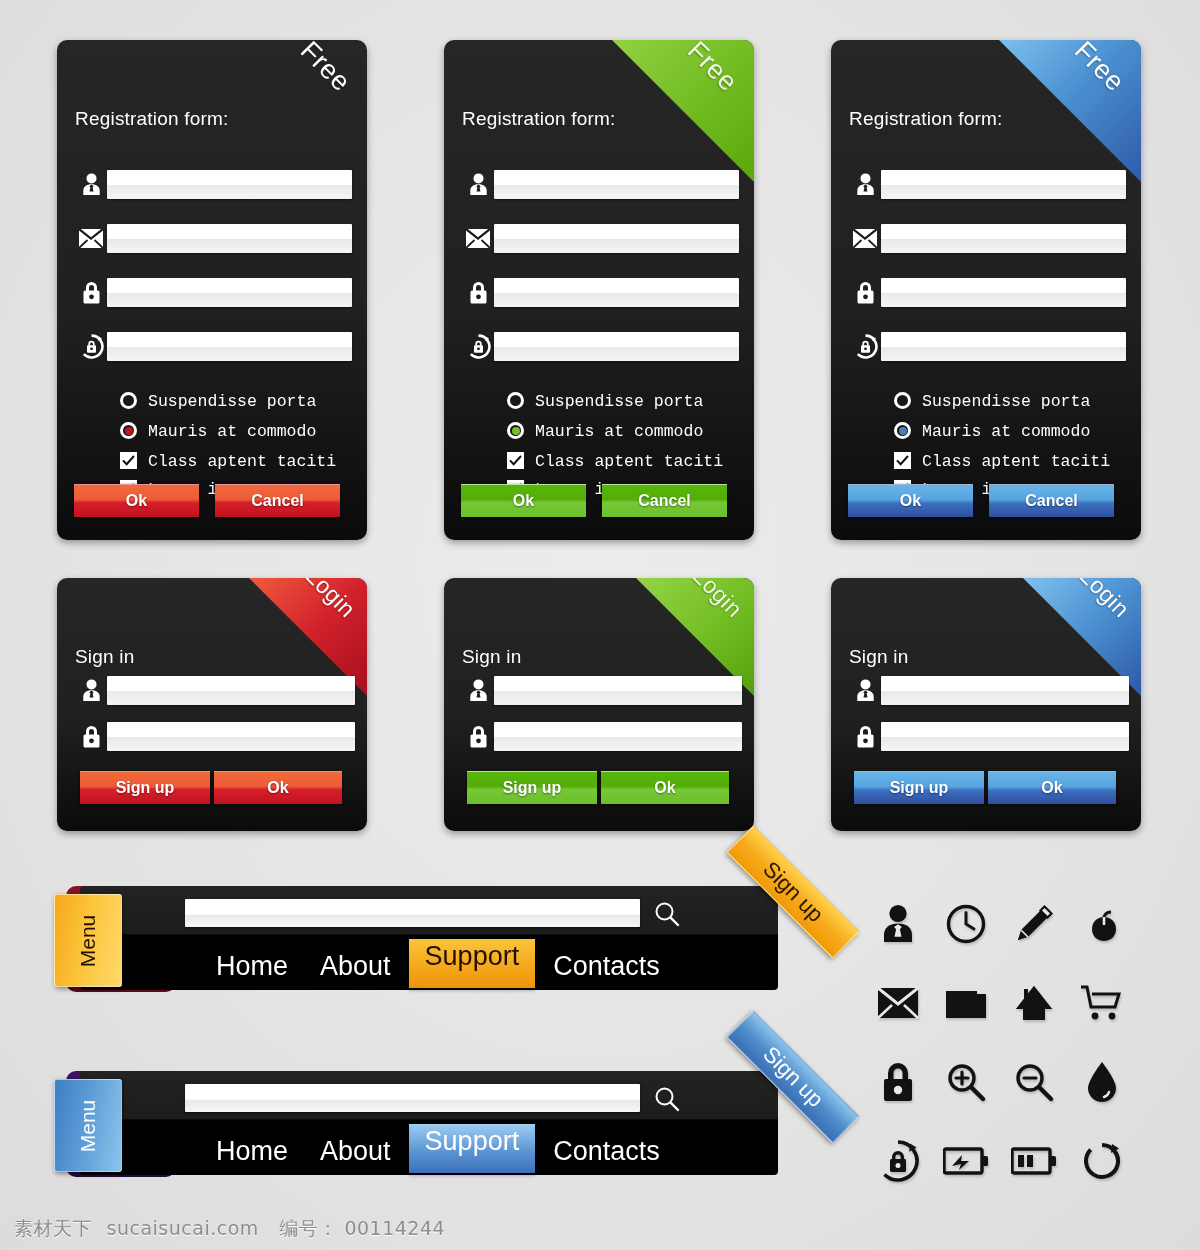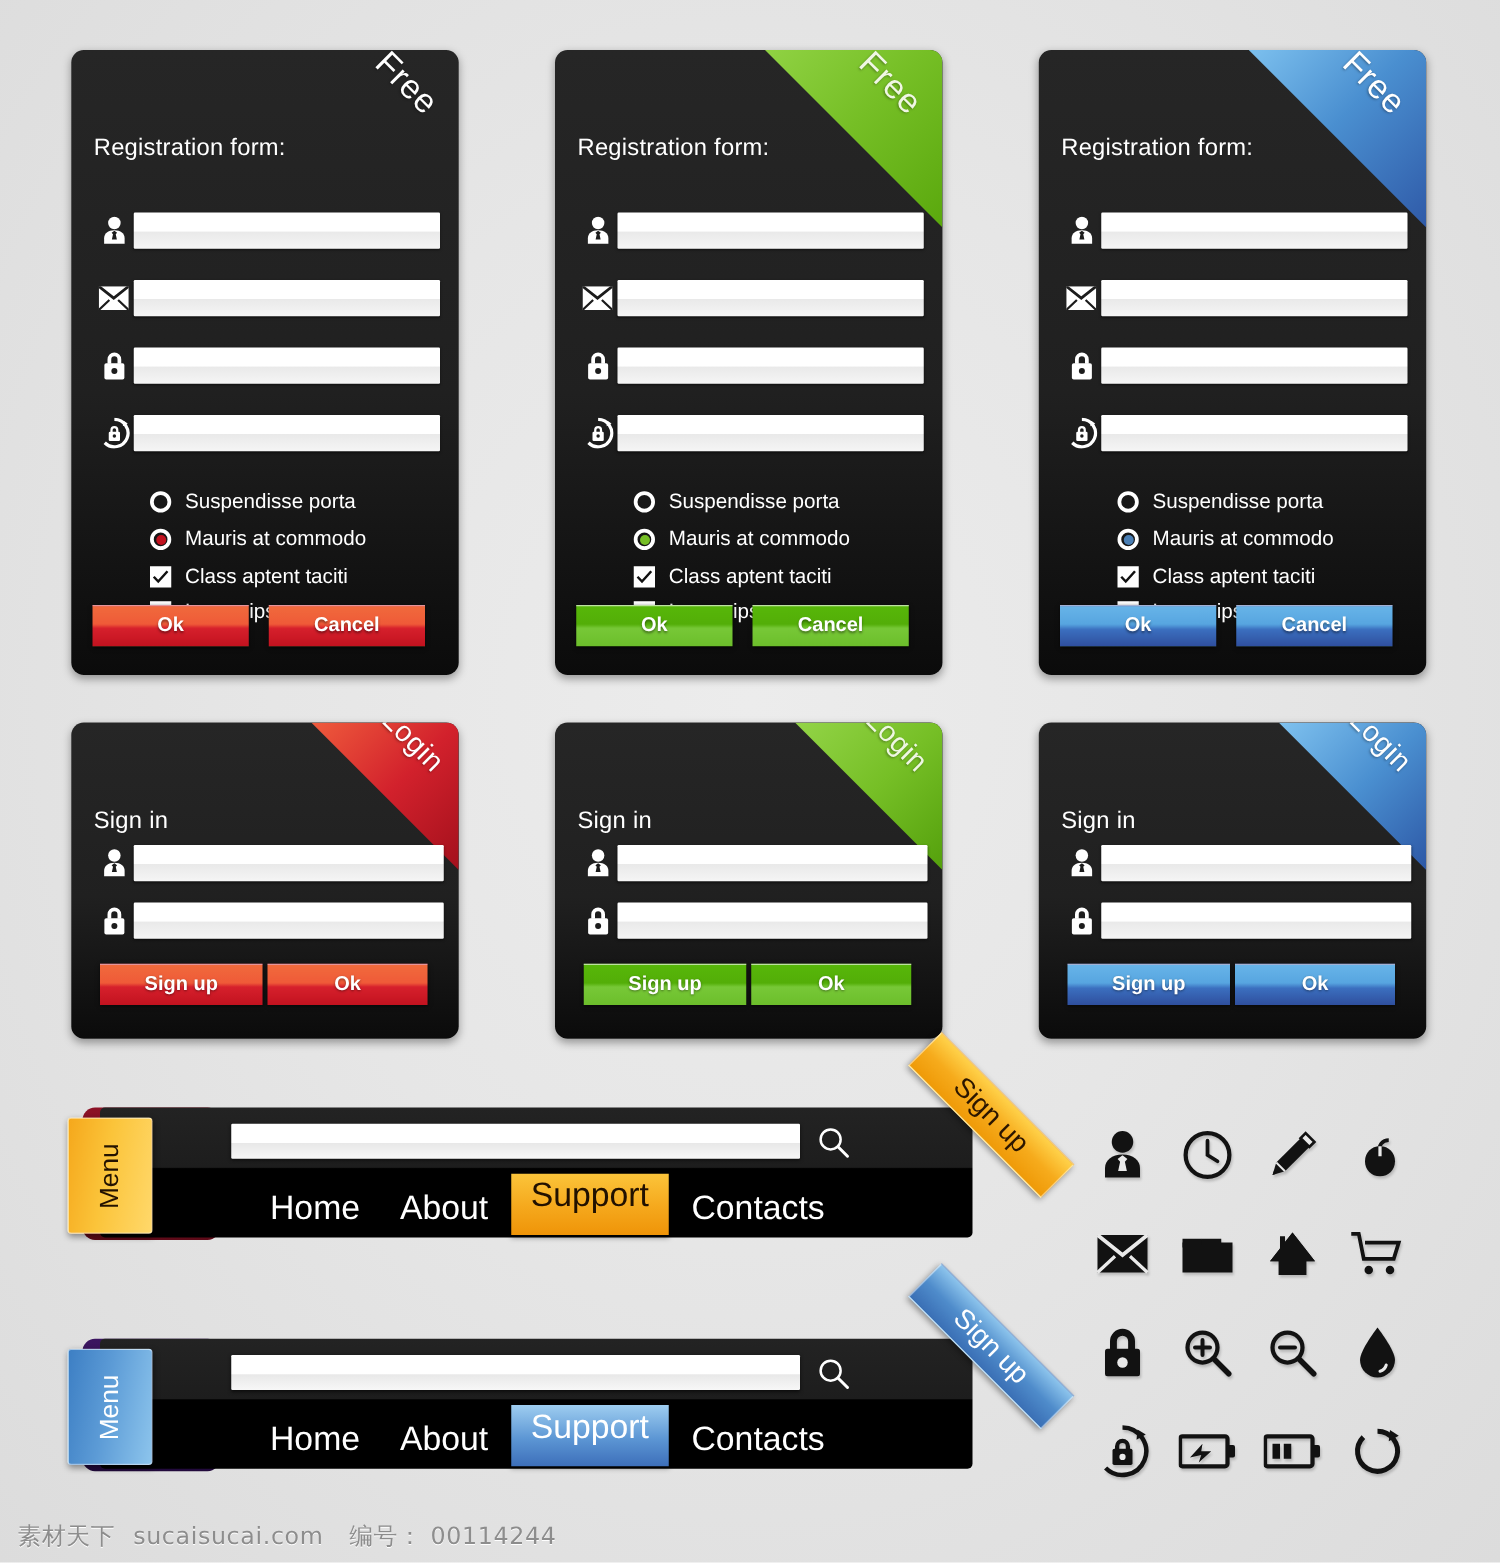--- a/index.html
+++ b/index.html
@@ -51,21 +51,21 @@
   .field-icon { width:32px; height:30px; display:flex; align-items:center; justify-content:center; }
   .field-icon svg { display:block; }
   .txt-input {
     background: linear-gradient(180deg,#ffffff 0%,#ffffff 52%,#e9e9e9 53%,#f5f5f5 100%);
     border:0; height:29px; border-radius:1px;
     box-shadow: 0 1px 2px rgba(0,0,0,.5);
     outline:none; padding:0 6px; font-size:13px;
   }
 
   
-  .choice { position:absolute; display:flex; align-items:center; gap:11px; color:#fff; font-size:16.5px;}
+  .choice { position:absolute; display:flex; align-items:flex-start; gap:11px; color:#fff; font-size:16.5px;font-family:Liberation Mono, monospace;}
   .radio-o {
     width:17px;height:17px;border-radius:50%;
     border:3.5px solid #fff; background:transparent; flex:none;
   }
   .radio-sel {
     width:17px;height:17px;border-radius:50%;
     border:3px solid #fff; flex:none;
     display:flex;align-items:center;justify-content:center;
   }
   .radio-sel i { width:8px;height:8px;border-radius:50%; display:block; }

